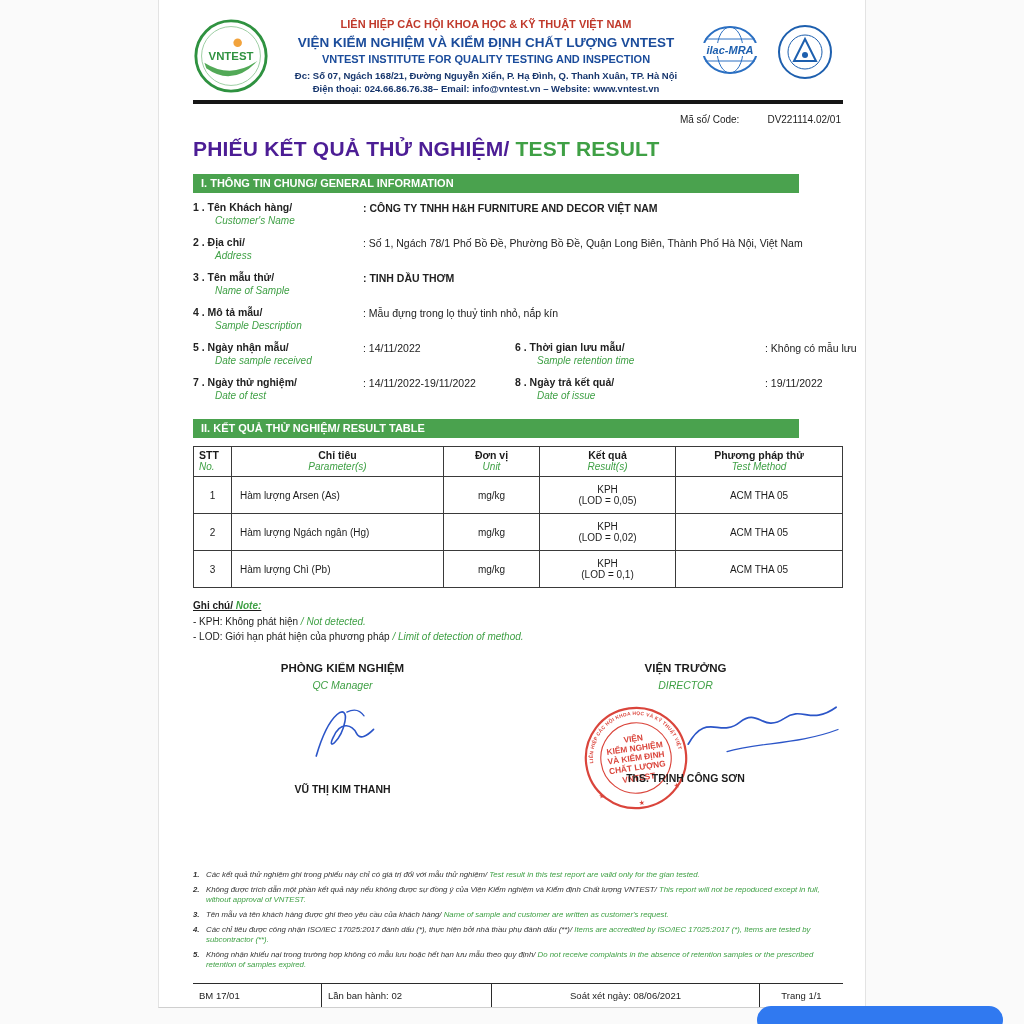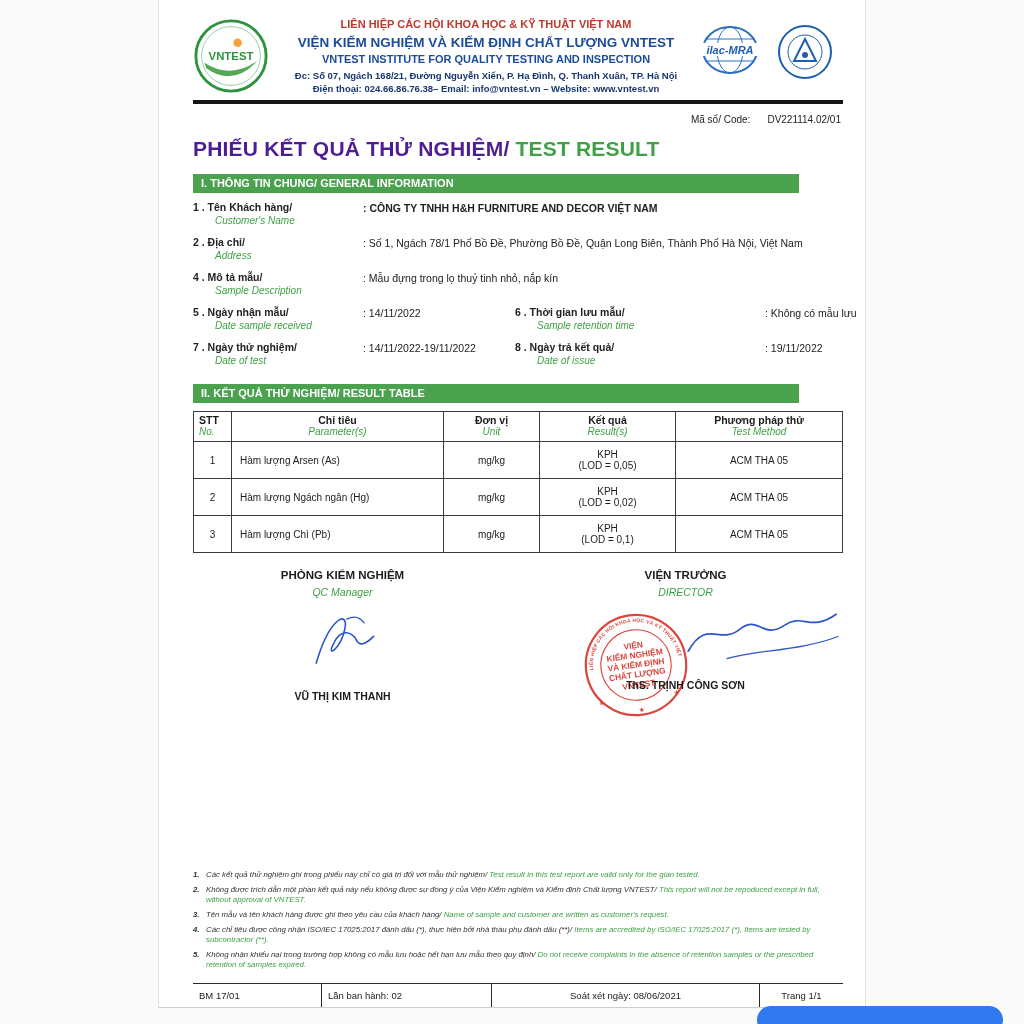--- a/index.html
+++ b/index.html
@@ -18,21 +18,21 @@
   .head-union { font-size:11px; font-weight:bold; color:#c0392b; margin-bottom:5px; }
   .head-vi { font-size:13.5px; font-weight:bold; color:#1b4c9b; margin-bottom:3px; }
   .head-en { font-size:11px; font-weight:bold; color:#1b4c9b; margin-bottom:5px; }
   .head-addr,.head-contact { font-size:9.5px; font-weight:bold; color:#17366d; margin-bottom:2px; }
   .head-logos { width:150px; flex-shrink:0; display:flex; gap:6px; padding-top:6px; }
   .ilac-svg { width:74px; height:64px; }
   .boa-svg { width:64px; height:64px; }
   .thick-rule { height:4px; background:#161616; margin-top:2px; }
 
   
-  .code-row { display:flex; justify-content:flex-end; gap:17px; font-size:10px; margin-top:10px; padding-right:2px; color:#222; }
+  .code-row { display:flex; justify-content:flex-end; gap:28px; font-size:10px; margin-top:10px; padding-right:2px; color:#222; }
   .title-row { margin-top:12px; font-size:21px; font-weight:bold; letter-spacing:0.2px; }
   .title-vi { color:#4c1d95; }
   .title-en { color:#3fa045; }
 
   
   .section-bar { margin-top:13px; width:606px; background:#4aa24e; color:#fff; font-weight:bold; font-size:11px; padding:3px 8px 4px; }
   .section-bar.second { margin-top:8px; }
 
   
   .info { margin-top:8px; font-size:10.5px; }
@@ -151,20 +151,27 @@
           <div class="lbl-en">Customer's Name</div>
         </div>
         <div class="val bold">: CÔNG TY TNHH H&amp;H FURNITURE AND DECOR VIỆT NAM</div>
       </div>
       <div class="info-row">
         <div>
           <div class="lbl-vi"><span>2 .</span> <span>Địa chỉ/</span></div>
           <div class="lbl-en">Address</div>
         </div>
         <div class="val" style="max-width:475px;">: Số 1, Ngách 78/1 Phố Bồ Đề, Phường Bồ Đề, Quận Long Biên, Thành Phố Hà Nội, Việt Nam</div>
+      </div>
+      <div class="info-row">
+        <div>
+          <div class="lbl-vi"><span>3 .</span> <span>Tên mẫu thử/</span></div>
+          <div class="lbl-en">Name of Sample</div>
+        </div>
+        <div class="val bold">: TINH DẦU THƠM</div>
       </div>
       <div class="info-row">
         <div>
           <div class="lbl-vi"><span>4 .</span> <span>Mô tả mẫu/</span></div>
           <div class="lbl-en">Sample Description</div>
         </div>
         <div class="val">: Mẫu đựng trong lọ thuỷ tinh nhỏ, nắp kín</div>
       </div>
       <div class="info-row4">
         <div>
@@ -253,20 +260,31 @@
           <td>mg/kg</td>
           <td>
             <div>KPH</div>
             <div>(LOD = 0,1)</div>
           </td>
           <td>ACM THA 05</td>
         </tr>
       </tbody>
     </table>
 
+    <div class="notes">
+      <div class="note-head">
+        <span>Ghi chú/</span><span class="nh-en"> Note:</span>
+      </div>
+      <div class="note-line">
+        <span>- KPH: Không phát hiện </span><span class="nl-en">/ Not detected.</span>
+      </div>
+      <div class="note-line">
+        <span>- LOD: Giới hạn phát hiện của phương pháp </span><span class="nl-en">/ Limit of detection of method.</span>
+      </div>
+    </div>
 
     <div class="sig-row">
       <div class="sig-left">
         <div class="sig-title">PHÒNG KIỂM NGHIỆM</div>
         <div class="sig-role">QC Manager</div>
         <svg class="sig-svg" viewBox="0 0 160 90">
           <path d="M 52,66 C 66,18 86,10 82,30 C 78,50 62,62 70,46 C 78,28 90,34 94,42 C 98,50 106,44 112,38" fill="none" stroke="#2b55c8" stroke-width="1.7" stroke-linecap="round"></path>
           <path d="M 84,20 C 92,16 98,18 102,24" fill="none" stroke="#2b55c8" stroke-width="1.3" stroke-linecap="round"></path>
         </svg>
         <div class="sig-name">VŨ THỊ KIM THANH</div>

